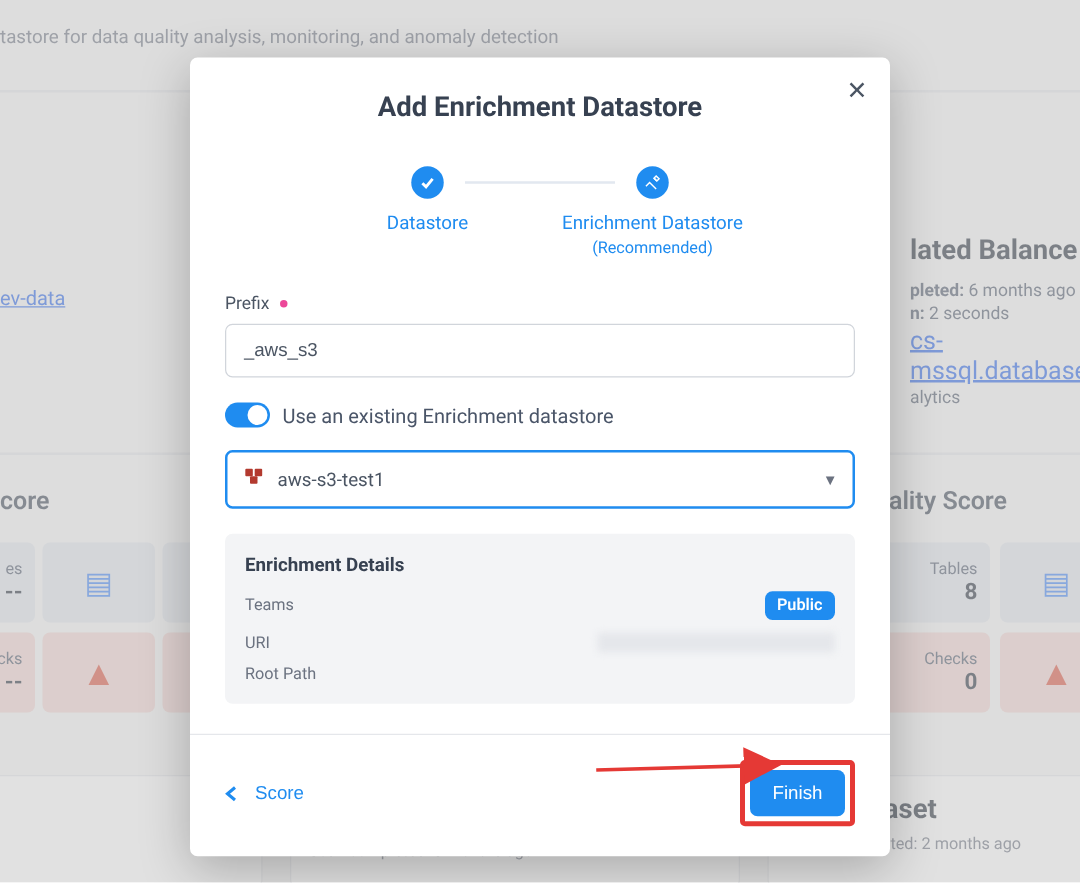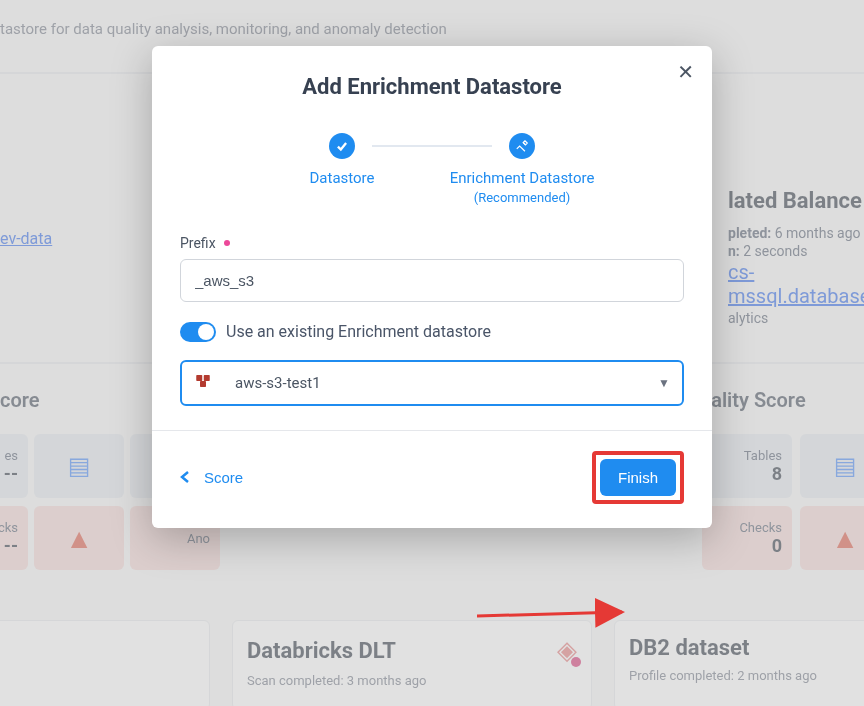--- a/index.html
+++ b/index.html
@@ -114,21 +114,21 @@
   }
   .toggle::after {
     content:""; position:absolute; right:2px; top:2px;
     width:16px; height:16px; border-radius:50%; background:#fff;
   }
   .select-box {
     width:100%;
     border:2px solid #1f8cf0;
     border-radius:6px;
     padding:10px 12px;
-    display:flex; align-items:center; gap:23px;
+    display:flex; align-items:center; gap:10px;
     cursor:pointer;
     font-size:15px; color:#4b5563;
   }
   .select-box .chev { margin-left:auto; color:#6b7280; font-size:12px;}
   .ds-icon { color:#b33a2f; font-size:18px; }
   .details-card {
     background:#f3f4f6;
     border-radius:6px;
     padding:16px;
     margin-top:20px;
@@ -313,20 +313,35 @@
       <svg width="18" height="18" viewBox="0 0 24 24" fill="#b33a2f">
           <rect x="3" y="4" width="8" height="8" rx="1"></rect>
           <rect x="13" y="4" width="8" height="8" rx="1"></rect>
           <rect x="8" y="12" width="8" height="8" rx="1"></rect>
         </svg>
     </span>
     <span>aws-s3-test1</span>
     <span class="chev">▼</span>
   </div>
 
+  <div class="details-card">
+    <h4>Enrichment Details</h4>
+    <div class="detail-row">
+      <span>Teams</span>
+      <span class="badge-public">Public</span>
+    </div>
+    <div class="detail-row">
+      <span>URI</span>
+      <span class="blurred"></span>
+    </div>
+    <div class="detail-row">
+      <span>Root Path</span>
+      <span></span>
+    </div>
+  </div>
 
   <hr class="modal-hr">
 
   <div class="modal-footer">
     <button class="back-btn">
       <svg width="10" height="14" viewBox="0 0 10 14" fill="none" stroke="#1f8cf0" stroke-width="2.5">
           <polyline points="8,2 2,7 8,12"></polyline>
         </svg>
       <span>Score</span>
     </button>

